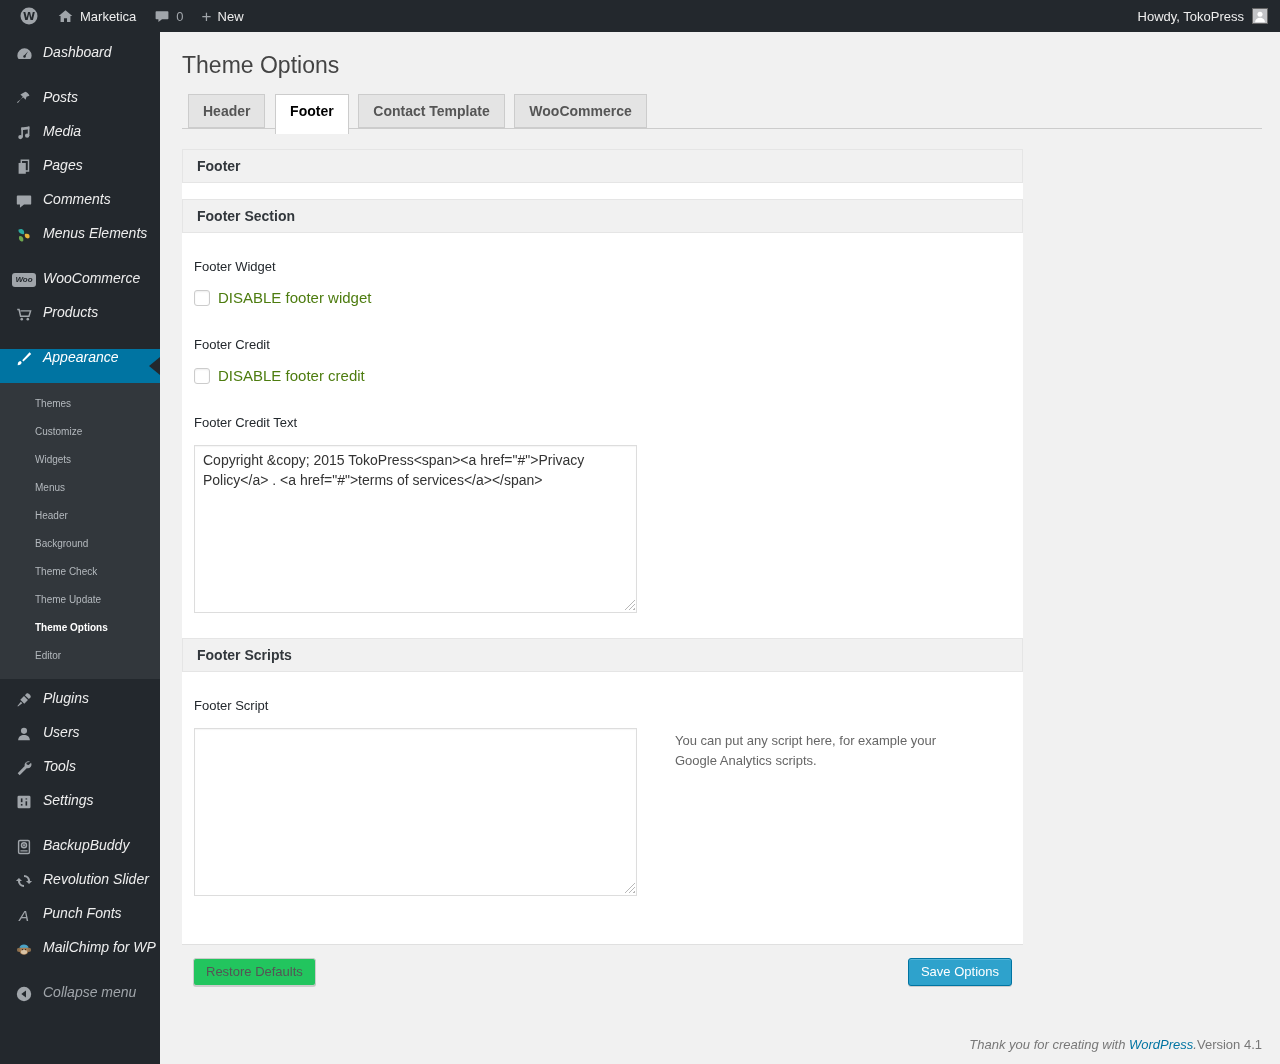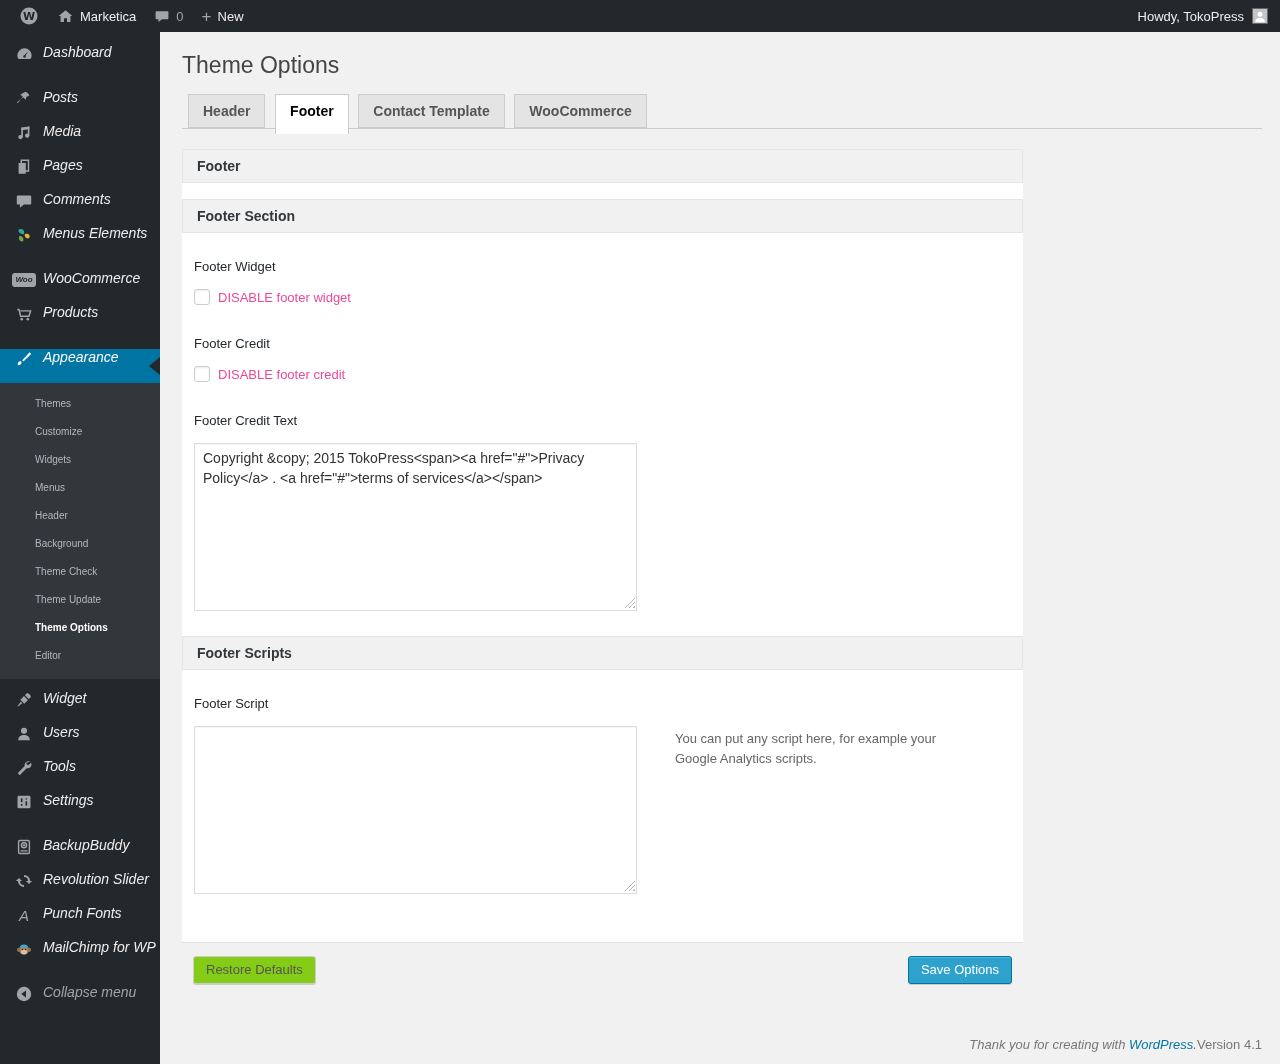--- a/index.html
+++ b/index.html
@@ -60,21 +60,21 @@
     font-size:14px; font-weight:600; color:#32373c;
   }
   .gap-white{ height:16px; background:#fff; }
   .sec{ padding:26px 12px 0 12px; }
   .field-label{ font-size:13px; font-weight:400; color:#23282d; margin-bottom:15px; }
   .chk-row{ display:flex; align-items:center; gap:8px; margin-bottom:31px; cursor:pointer; }
   .chk{
     width:16px; height:16px; background:#fff; border:1px solid #ccc; border-radius:3px;
     box-shadow:inset 0 1px 2px rgba(0,0,0,.07); flex:none; cursor:pointer;
   }
-  .chk-label{ color:#ec4899; font-size:13px; }
+  .chk-label{ color:#4d7c0f; font-size:15px; }
   .ta-wrap{ position:relative; width:443px; }
   textarea.field-ta{
     width:443px; height:168px; border:1px solid #ddd; background:#fff; resize:none;
     font-family:"Liberation Sans","DejaVu Sans",sans-serif; font-size:14px; line-height:1.4;
     color:#333; padding:5px 8px; box-shadow:inset 0 1px 1px rgba(0,0,0,.04); outline:none; display:block;
   }
   .grip{
     position:absolute; right:2px; bottom:3px; width:11px; height:11px;
     background:repeating-linear-gradient(135deg, transparent 0 2px, #b8b8b8 2px 3px);
     clip-path:polygon(100% 0, 100% 100%, 0 100%); pointer-events:none;
@@ -83,21 +83,21 @@
   .help-text{ margin-left:18px; margin-top:3px; width:300px; color:#666; font-size:13px; line-height:1.55; }
   .panel-foot{
     margin-top:48px; background:#f1f1f1; border-top:1px solid #e0e0e0;
     height:55px; display:flex; align-items:center; justify-content:space-between; padding:0 11px;
   }
   .btn{
     display:inline-block; font-size:13px; line-height:26px; height:28px; padding:0 12px;
     border-radius:3px; cursor:pointer; white-space:nowrap;
   }
   .btn-secondary{
-    background:#84cc16; border:1px solid #ccc; color:#555;
+    background:#22c55e; border:1px solid #ccc; color:#555;
     box-shadow:0 1px 0 #ccc;
   }
   .btn-primary{
     background:#2ea2cc; border:1px solid #0074a2; color:#fff;
     box-shadow:inset 0 1px 0 rgba(120,200,230,.5), 0 1px 0 rgba(0,0,0,.15);
   }
   
   .page-footer{ position:absolute; left:22px; right:18px; top:1005px; display:flex; justify-content:flex-end; align-items:baseline; }
   .thanks{ font-style:italic; color:#777; font-size:13px; }
   .thanks a{ color:#0074a2; text-decoration:none; cursor:pointer; }
@@ -263,21 +263,21 @@
     </div>
 
     <div class="sep"></div>
 
     <div class="mi">
       <span class="mi-icon">
         <svg width="18" height="18" viewBox="0 0 20 20">
             <path class="icon-fill" d="M13.1 2.5 11 4.6l4.4 4.4 2.1-2.1c.6-1.9-2.5-5-4.4-4.4zM10 5.6 5.9 9.7l4.4 4.4 4.1-4.1zM6.5 11.9l-3.8 4.8.6.6 4.8-3.8z"></path>
           </svg>
       </span>
-      <span class="mi-label">Widget</span>
+      <span class="mi-label">Plugins</span>
     </div>
 
     <div class="mi">
       <span class="mi-icon">
         <svg width="18" height="18" viewBox="0 0 20 20">
             <circle cx="10" cy="6.5" r="3.4" class="icon-fill"></circle>
             <path class="icon-fill" d="M3.5 17c0-4 3-6 6.5-6s6.5 2 6.5 6z"></path>
           </svg>
       </span>
       <span class="mi-label">Users</span>

